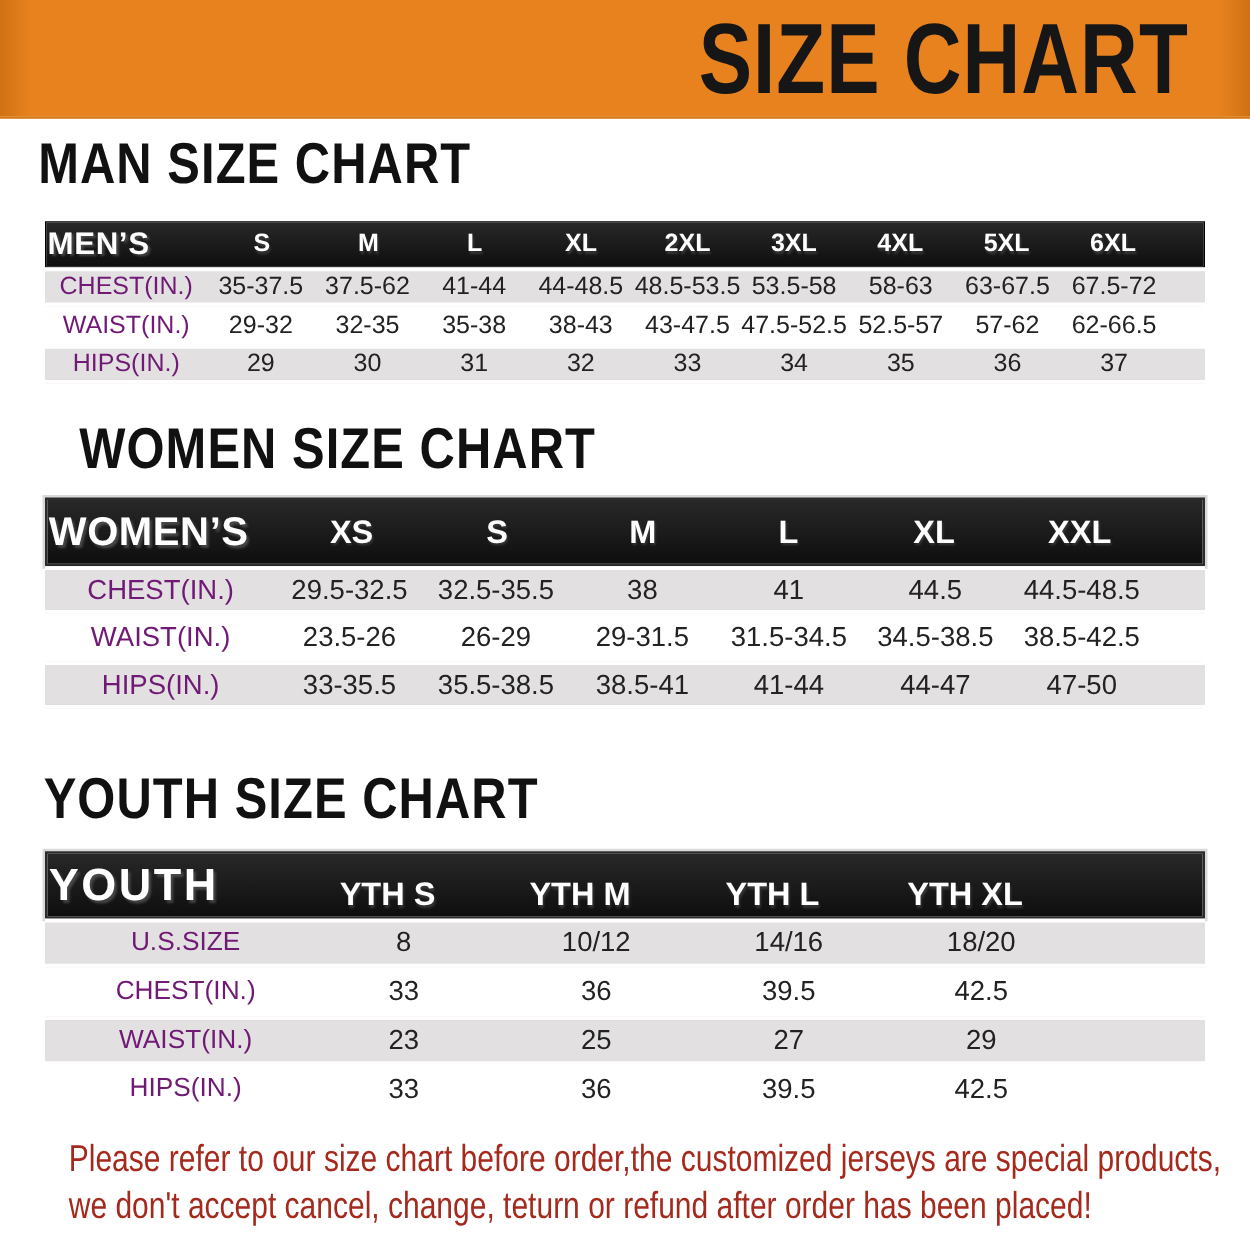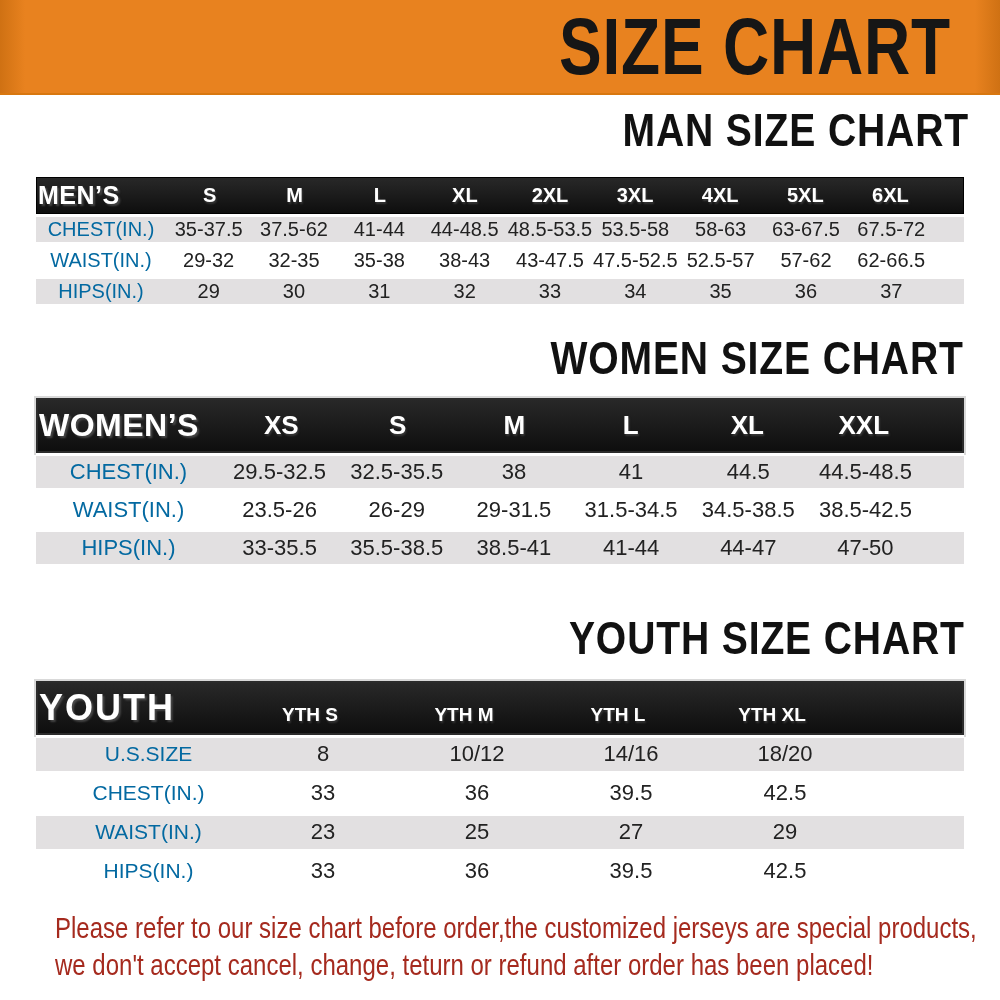--- a/index.html
+++ b/index.html
@@ -21,21 +21,21 @@
     display:flex;align-items:center;justify-content:flex-end;
   }
   .banner-title{
     display:inline-block;
     font-size:80px;font-weight:bold;color:#161616;
     letter-spacing:1px;line-height:1;
     transform:scaleX(0.8);
   }
 
   
-  .section-heading{text-align:right;color:var(--heading-black);}
+  .section-heading{text-align:left;color:var(--heading-black);}
   .heading-inner{
     display:inline-block;font-size:46px;font-weight:bold;
     letter-spacing:1px;line-height:1.12;
     transform:scaleX(0.85);
   }
   .sec-men .section-heading{margin:10px 0 20px;}
   .sec-women .section-heading{margin:26px 0 14px;padding-left:27px;}
   .sec-youth .section-heading{margin:46px 0 16px;}
 
   
@@ -63,34 +63,34 @@
   .sec-youth .blabel{width:195px;font-size:36px;letter-spacing:2px;}
   .cols{display:flex;flex:1;align-items:center;}
   .sec-men .cols{padding-right:30px;}
   .sec-women .cols{padding-right:40px;}
   .col-head{
     flex:1;text-align:center;font-weight:bold;
     text-shadow:1px 2px 2px rgba(90,90,90,0.5);
   }
   .sec-men .col-head{font-size:20px;}
   .sec-women .col-head{font-size:26px;}
-  .sec-youth .col-head{font-size:19px;flex:0 0 154px;margin-top:15px;}
+  .sec-youth .col-head{font-size:26px;flex:0 0 154px;margin-top:15px;}
 
   
   .rows{margin:0 36px;}
   .trow{display:flex;align-items:center;color:#222222;}
   .sec-men .trow{height:31px;font-size:20px;}
   .sec-women .trow{height:38px;font-size:22px;}
   .sec-youth .trow{height:39px;font-size:22px;}
   .rows .trow:nth-child(odd){
     background:var(--stripe);
     border-top:3px solid #ffffff;
     border-bottom:3px solid #ffffff;
   }
-  .rlabel{text-align:center;color:#0369a1;flex:0 0 auto;}
+  .rlabel{text-align:center;color:#701a75;flex:0 0 auto;}
   .sec-men .rlabel{width:130px;font-size:20px;}
   .sec-women .rlabel{width:185px;font-size:22px;}
   .sec-youth .rlabel{width:195px;font-size:21px;margin-left:15px;}
   .cells{display:flex;flex:1;align-items:center;}
   .sec-men .cells{padding-right:30px;}
   .sec-women .cells{padding-right:40px;}
   .cell{flex:1;text-align:center;}
   .sec-youth .cell{flex:0 0 154px;}
 
   

